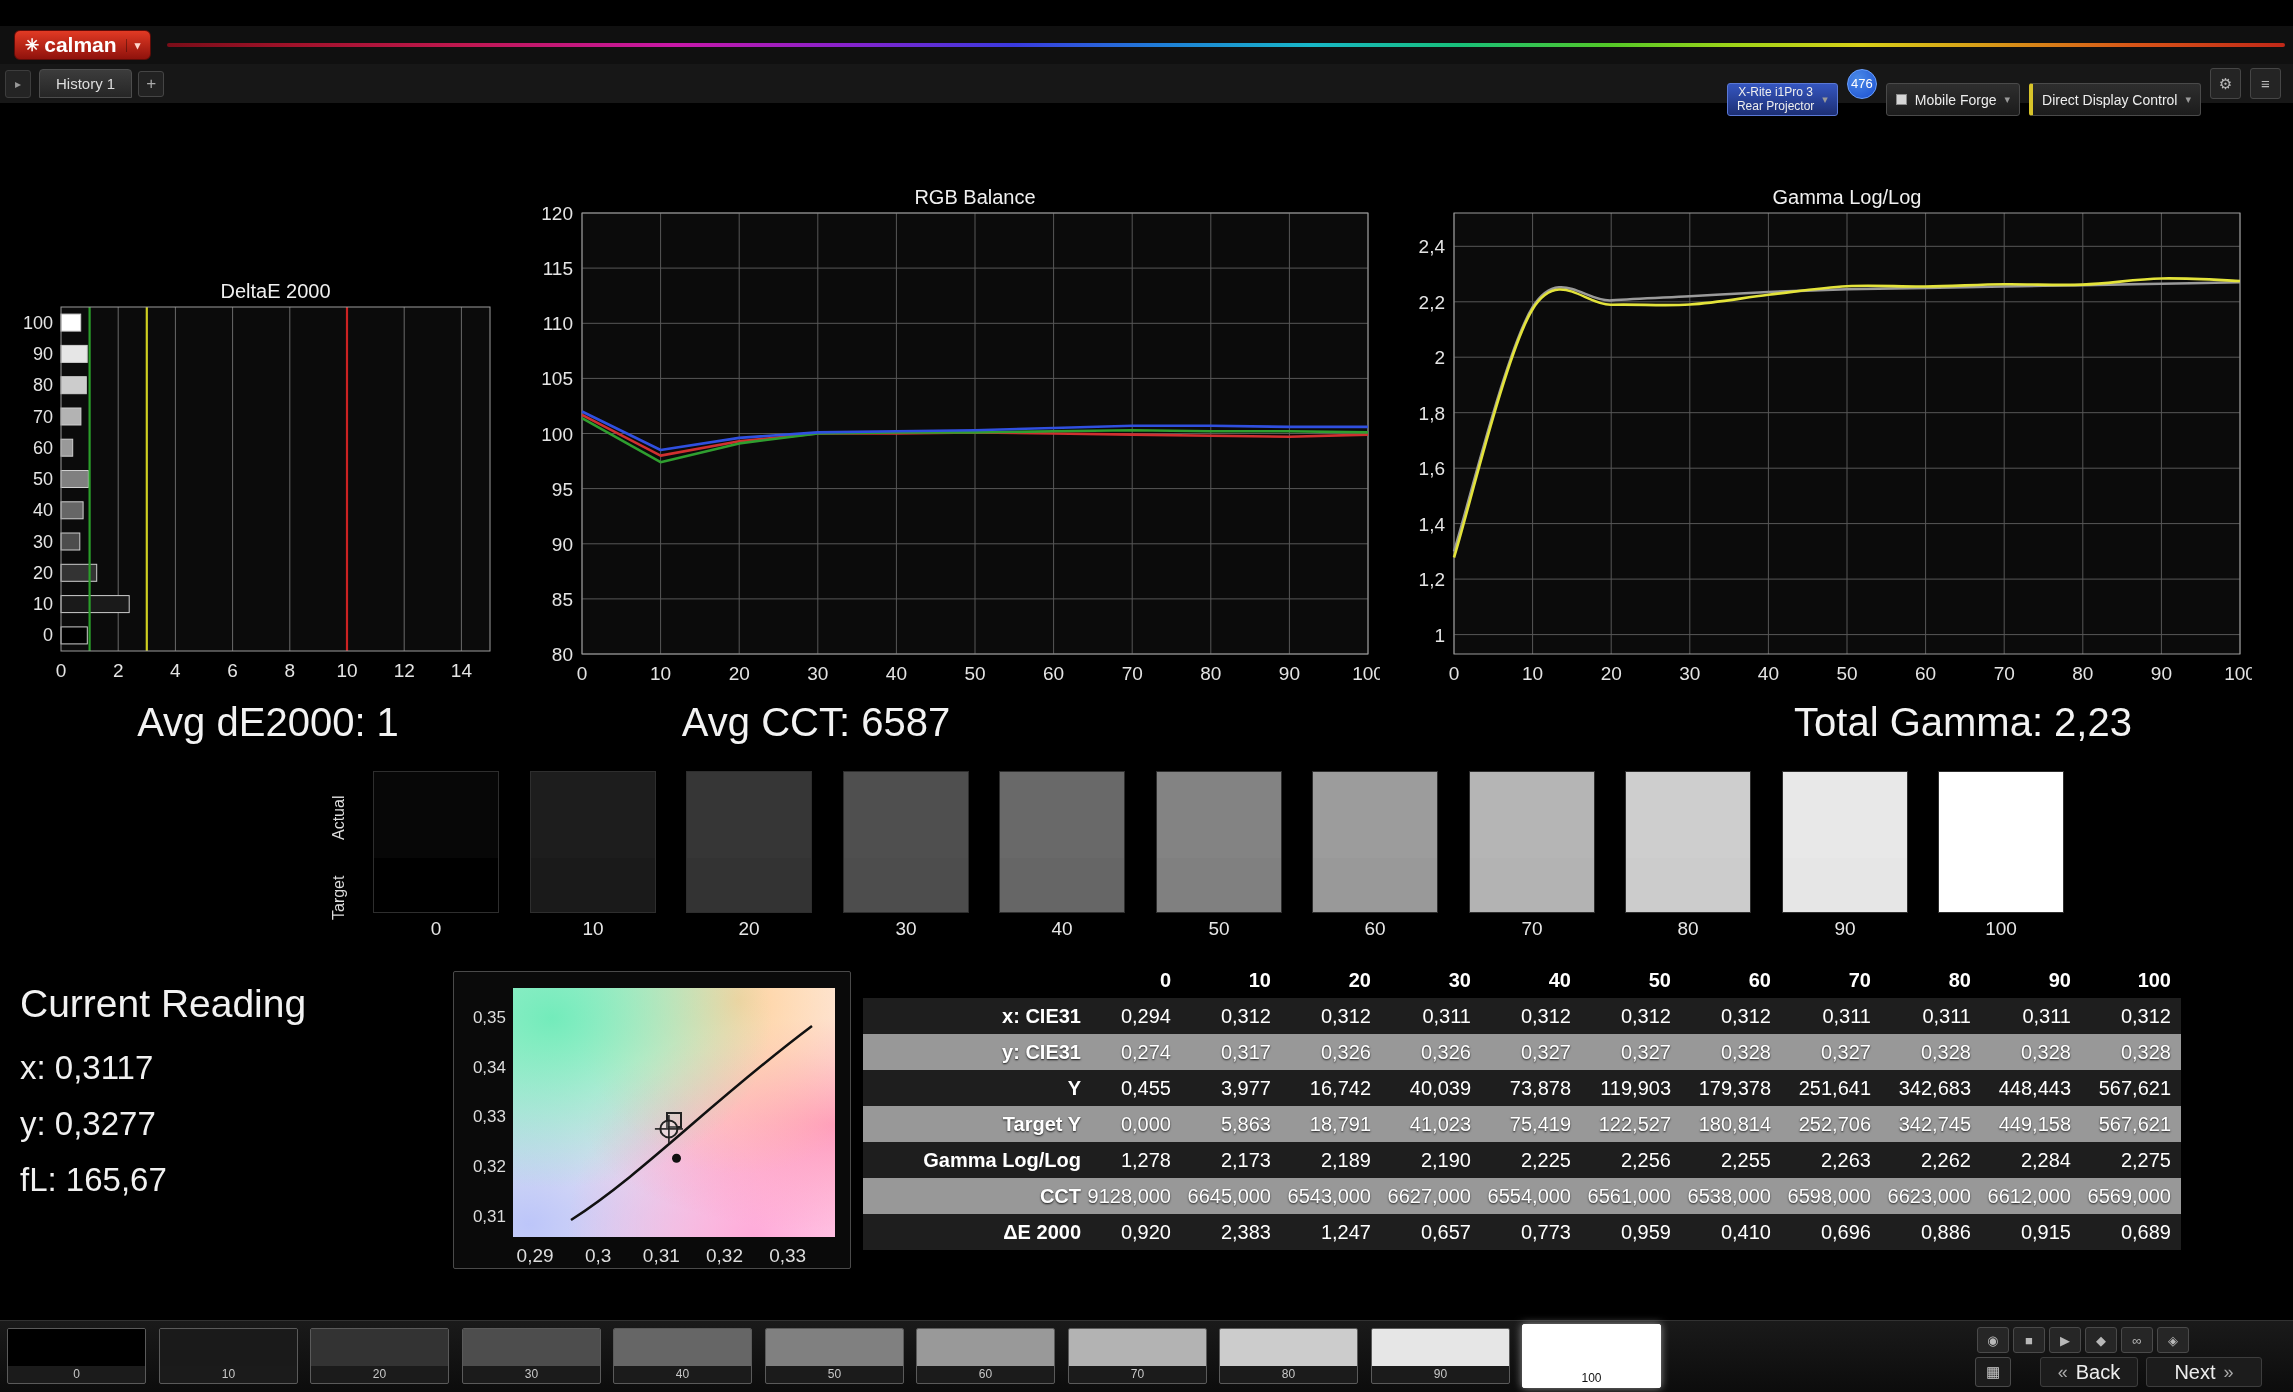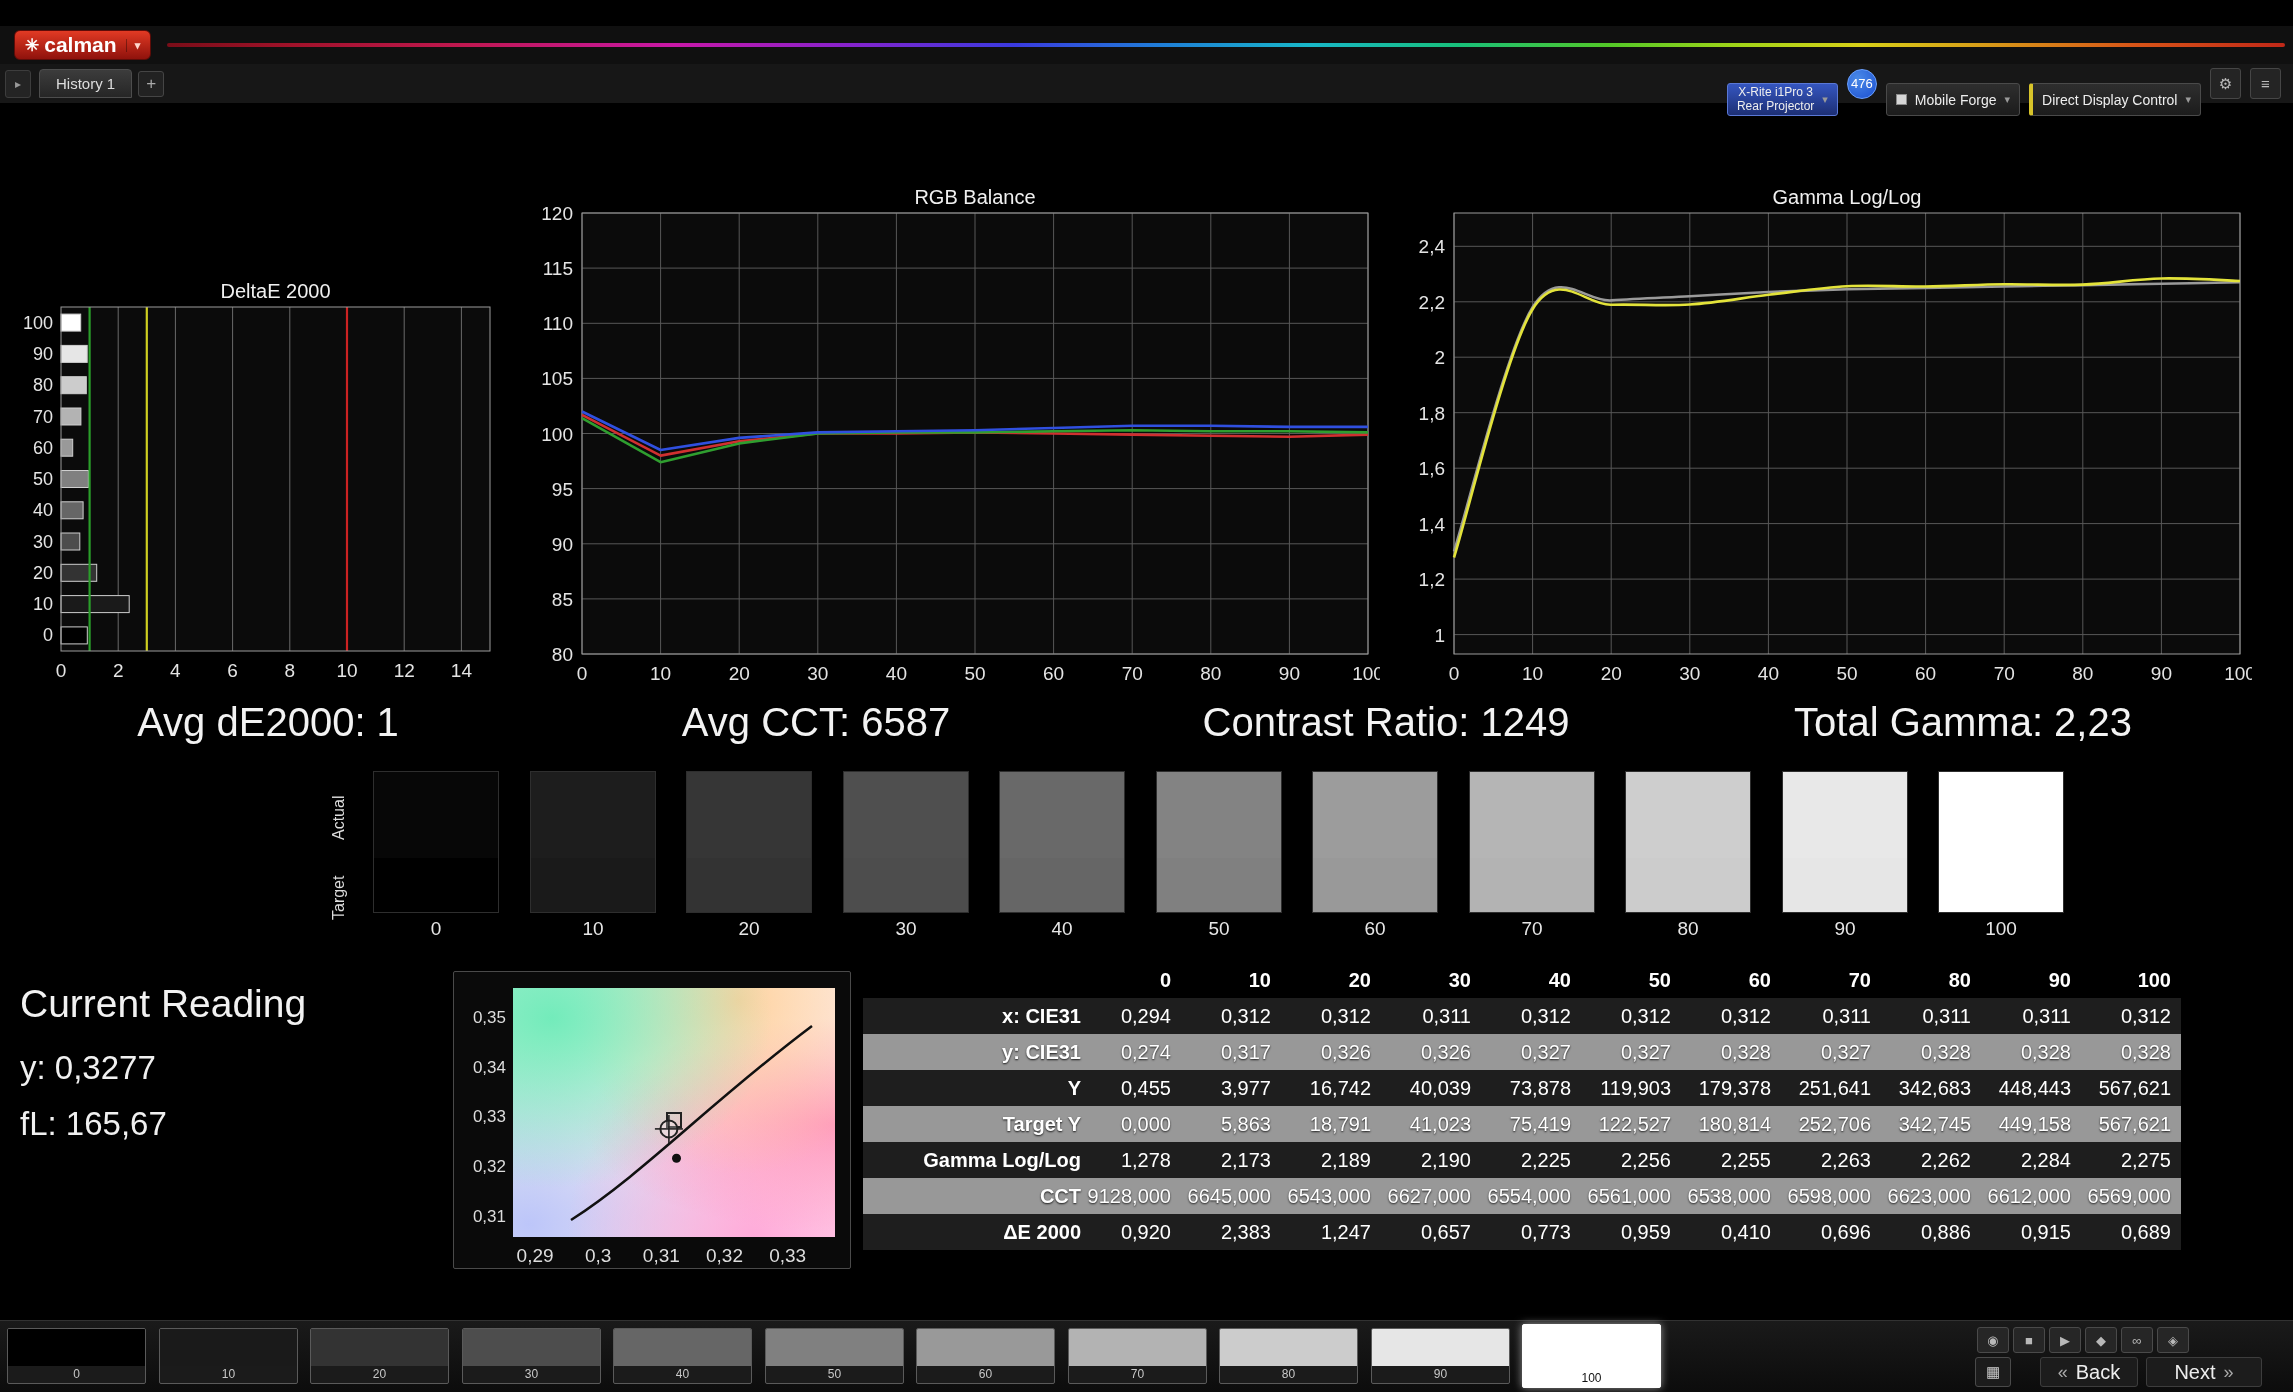--- a/index.html
+++ b/index.html
@@ -289,21 +289,20 @@
       <line x1="44" y1="447.6" x2="830" y2="447.6" stroke="#585858"></line>
       <text x="35" y="454.6" fill="#e4e4e4" font-size="19" text-anchor="end">1</text>
       <rect x="44" y="26" width="786" height="441" fill="none" stroke="#9c9c9c"></rect>
       <path d="M44.0,364.4C57.1,323.7 96.4,162.1 122.6,120.3C148.8,78.5 175.0,115.2 201.2,113.4C227.4,111.5 253.6,110.6 279.8,109.2C306.0,107.8 332.2,106.2 358.4,105.0C384.6,103.9 410.8,103.0 437.0,102.3C463.2,101.6 489.4,101.3 515.6,100.9C541.8,100.4 568.0,100.0 594.2,99.5C620.4,99.0 646.6,98.6 672.8,98.1C699.0,97.7 725.2,97.2 751.4,96.7C777.6,96.3 816.9,95.6 830.0,95.3" fill="none" stroke="#9a9a9a" stroke-width="2.6" stroke-linejoin="round"></path>
       <path d="M44.0,370.5C57.1,329.1 96.4,164.4 122.6,122.2C148.8,80.1 175.0,118.6 201.2,117.8C227.4,117.0 253.6,119.2 279.8,117.5C306.0,115.9 332.2,110.9 358.4,107.8C384.6,104.8 410.8,100.6 437.0,99.2C463.2,97.8 489.4,99.8 515.6,99.5C541.8,99.2 568.0,97.6 594.2,97.3C620.4,97.0 646.6,98.5 672.8,97.6C699.0,96.6 725.2,92.1 751.4,91.5C777.6,90.9 816.9,93.5 830.0,94.0" fill="none" stroke="#e3e33a" stroke-width="2.6" stroke-linejoin="round"></path>
       <text x="437" y="17" fill="#f0f0f0" font-size="20" text-anchor="middle">Gamma Log/Log</text>
     </svg>
 
   <div class="stat" style="left:268px;">Avg dE2000: 1</div>
   <div class="stat" style="left:816px;">Avg CCT: 6587</div>
-  <div class="stat" style="left:1386px;">Contrast Ratio: 1249</div>
   <div class="stat" style="left:1963px;">Total Gamma: 2,23</div>
 
   <div class="rotlab" style="top:778px;height:80px;">Actual</div>
   <div class="rotlab" style="top:856px;height:84px;">Target</div>
   <div id="swatch-band">
       <div class="swatch" style="left: 373px;">
         <div class="sw-col">
           <div class="sw-a" style="background: rgb(7, 7, 7);"></div>
           <div class="sw-t" style="background: rgb(0, 0, 0);"></div>
         </div>
@@ -377,20 +376,21 @@
           <div class="sw-a" style="background: rgb(255, 255, 255);"></div>
           <div class="sw-t" style="background: rgb(255, 255, 255);"></div>
         </div>
         <div class="sw-label">100</div>
       </div>
     </div>
 
   <div id="current-reading">
     <div class="cr-title">Current Reading</div>
     <div id="cr-lines">
+        <div class="cr-line">x: 0,3117</div>
         <div class="cr-line">y: 0,3277</div>
         <div class="cr-line">fL: 165,67</div>
       </div>
   </div>
 
   <div id="cie">
     <div id="cie-plot"></div>
     <svg id="cie-svg" width="322" height="249">
         <path d="M58,232 C130,186 200,112 299,38" stroke="#111" stroke-width="2.5" fill="none"></path>
         <rect x="154.0" y="125.0" width="14" height="14" fill="none" stroke="#222" stroke-width="2"></rect>

